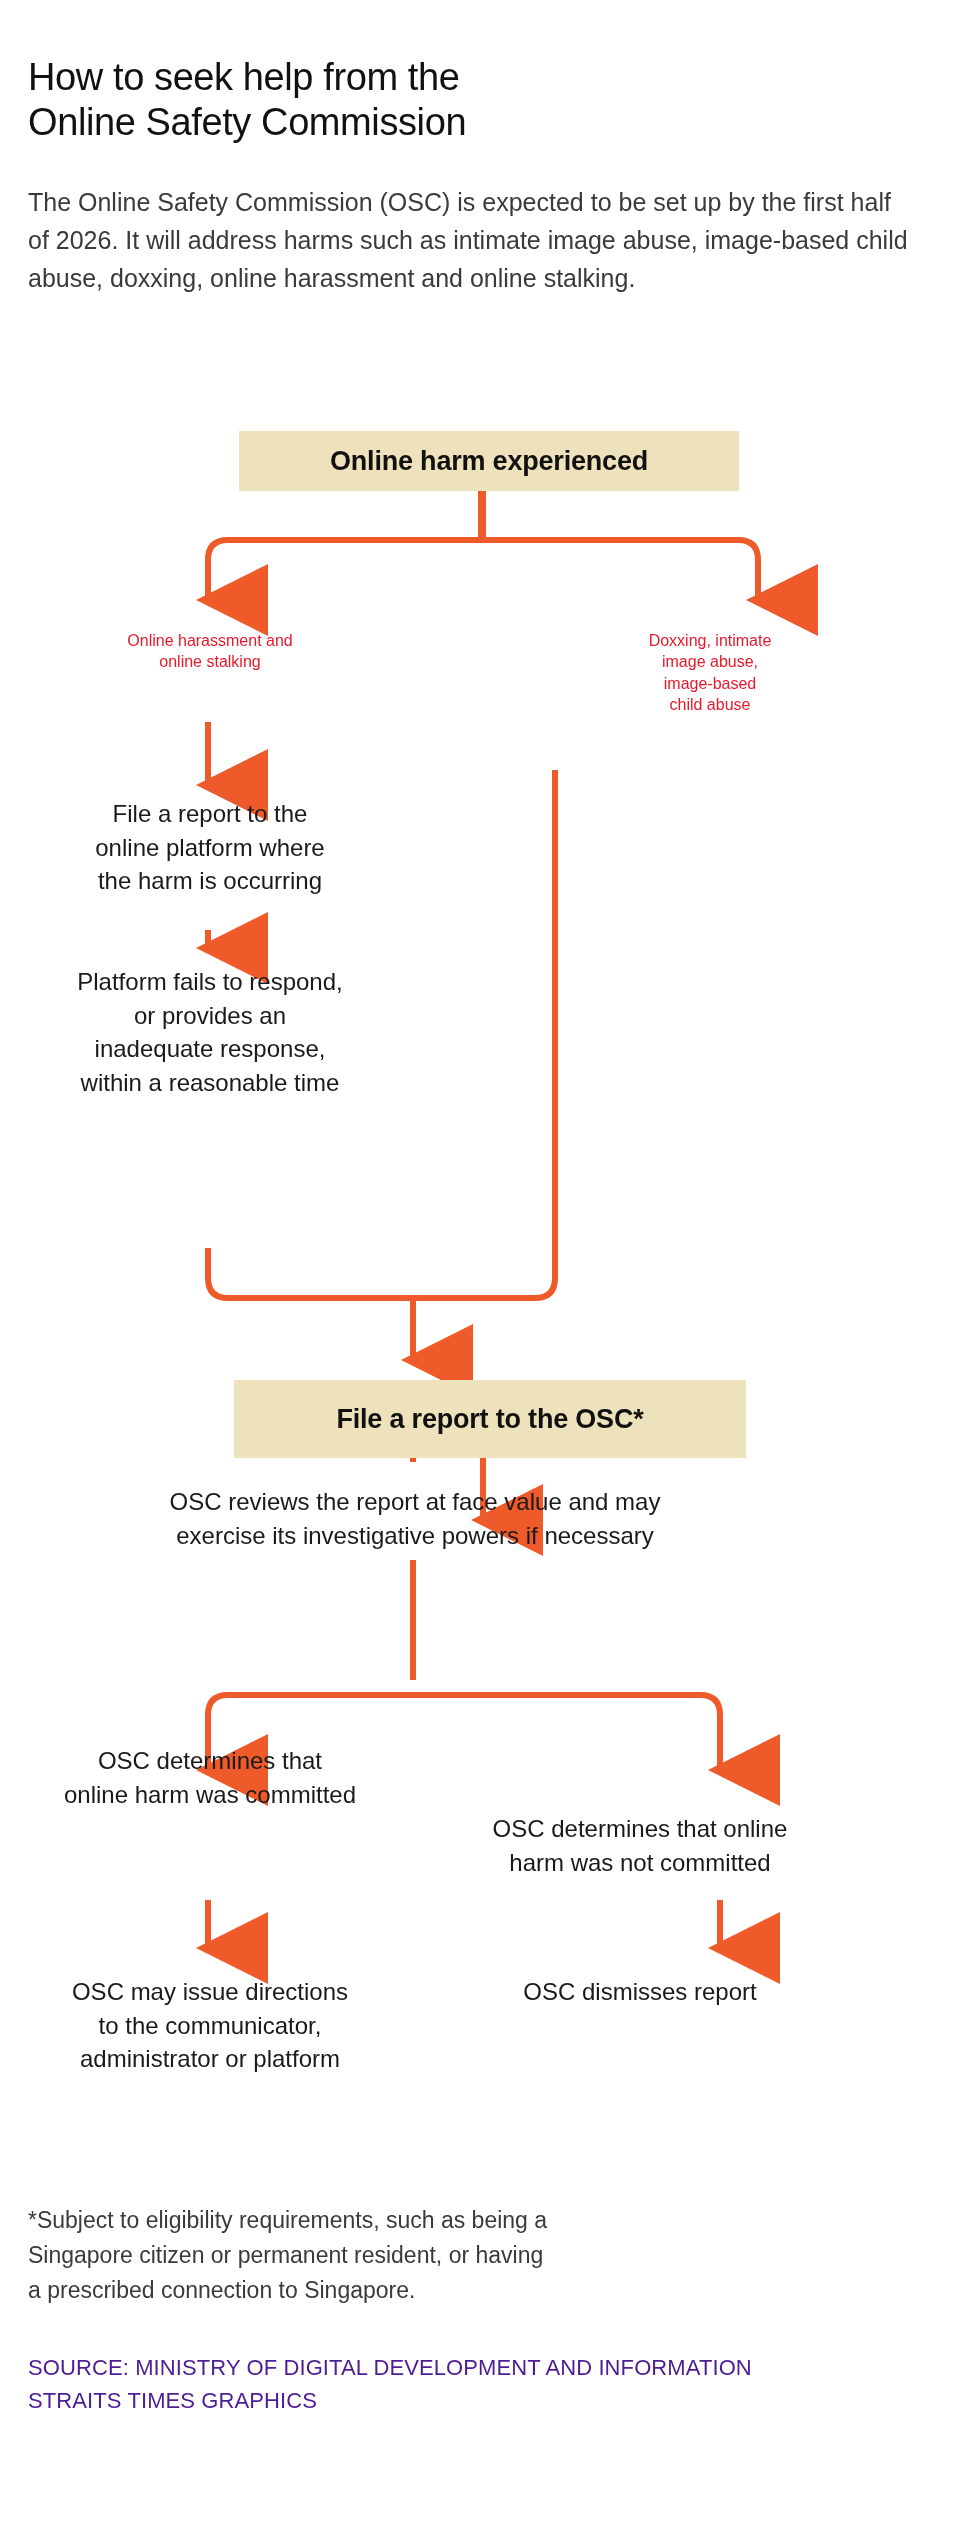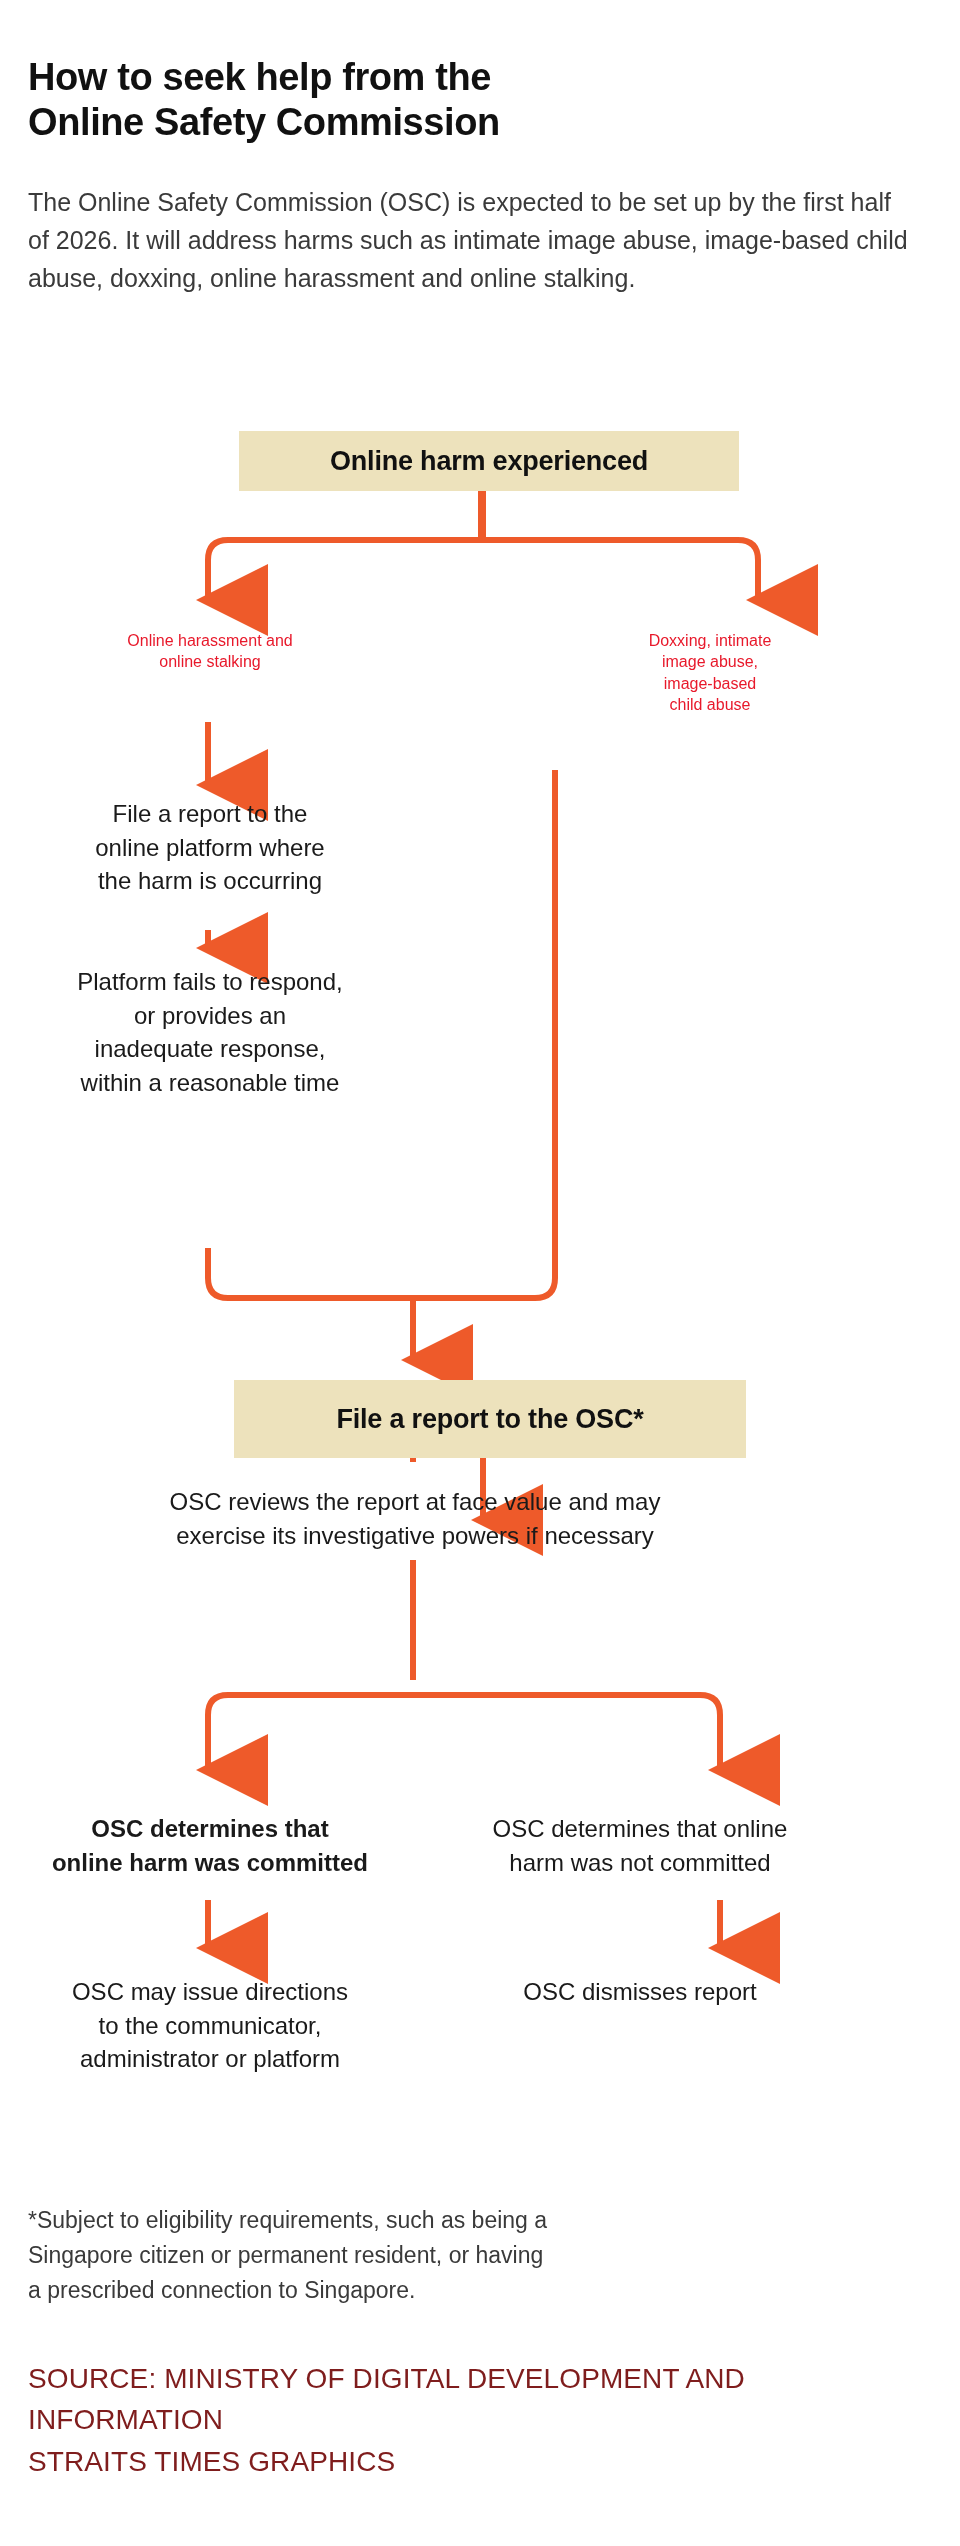--- a/index.html
+++ b/index.html
@@ -16,21 +16,21 @@
     background:#fff;
     overflow:hidden;
   }
 
   
   .headline{
     position:absolute;
     left:28px; top:30px; width:900px;
     font-size:38px;
     line-height:1.16;
-    font-weight:700;
+    font-weight:400;
     letter-spacing:-0.4px;
     color:#111111;
     white-space:pre-line;
   }
   .standfirst{
     position:absolute;
     left:28px; top:158px; width:890px;
     font-size:25px;
     line-height:1.52;
     font-weight:400;
@@ -77,40 +77,40 @@
   .label-plain{
     color:#1a1a1a;
     font-weight:400;
     font-size:24px;
     line-height:1.4;
     white-space:pre-line;
   }
   #node-file-platform  { left:30px;  top:797px;  width:360px; }
   #node-platform-fails { left:10px;  top:965px;  width:400px;text-align:center; }
   #node-osc-reviews    { left:60px;  top:1485px; width:710px; }
-  #node-harm-committed { left:20px;  top:1812px; width:380px;font-weight:bold; }
+  #node-harm-committed { left:20px;  top:1744px; width:380px; }
   #node-harm-not       { left:430px; top:1812px; width:420px; }
   #node-directions     { left:10px;  top:1975px; width:400px; }
   #node-dismisses      { left:430px; top:1975px; width:420px; }
 
   
   .footnote{
     position:absolute;
     left:28px; top:2180px; width:880px;
     font-size:23px;
     line-height:1.52;
     color:#3a3a3a;
     white-space:pre-line;
   }
   .source{
     position:absolute;
     left:28px; top:2330px; width:900px;
-    font-size:28px;
+    font-size:22px;
     line-height:1.48;
-    color:#7f1d1d;
+    color:#4c1d95;
     letter-spacing:0.1px;
     white-space:pre-line;
   }
 </style>
 </head>
 <body>
 
 <div class="page">
 
   <h1 class="headline">How to seek help from the

